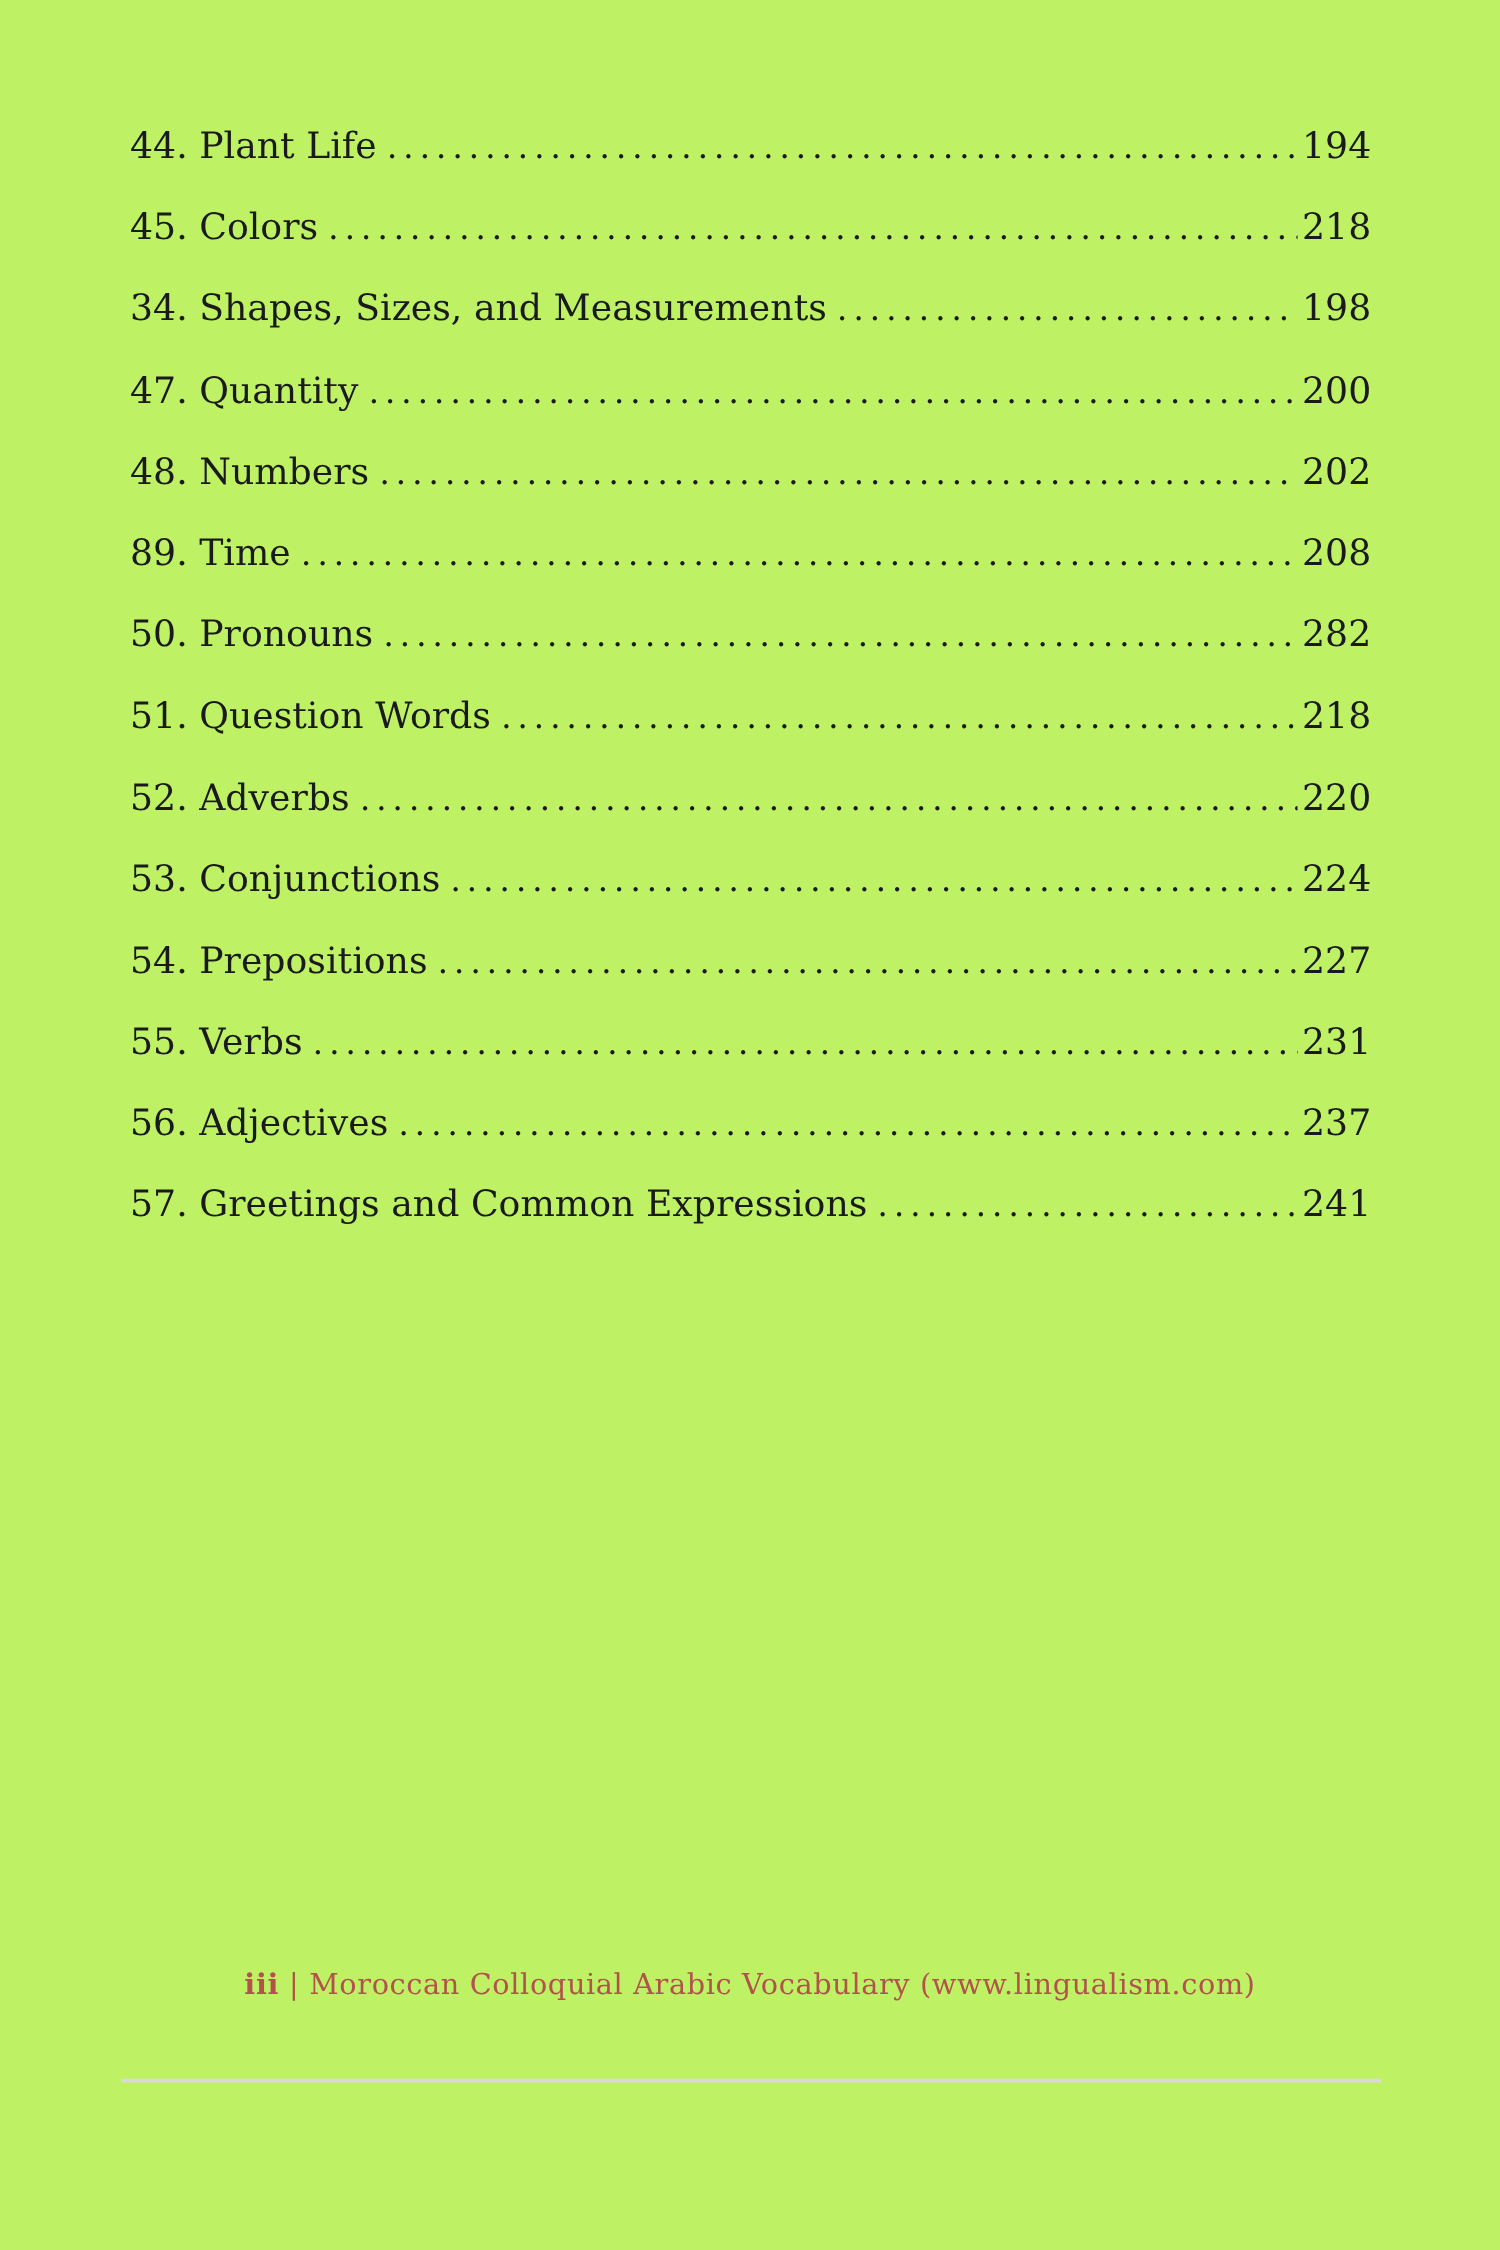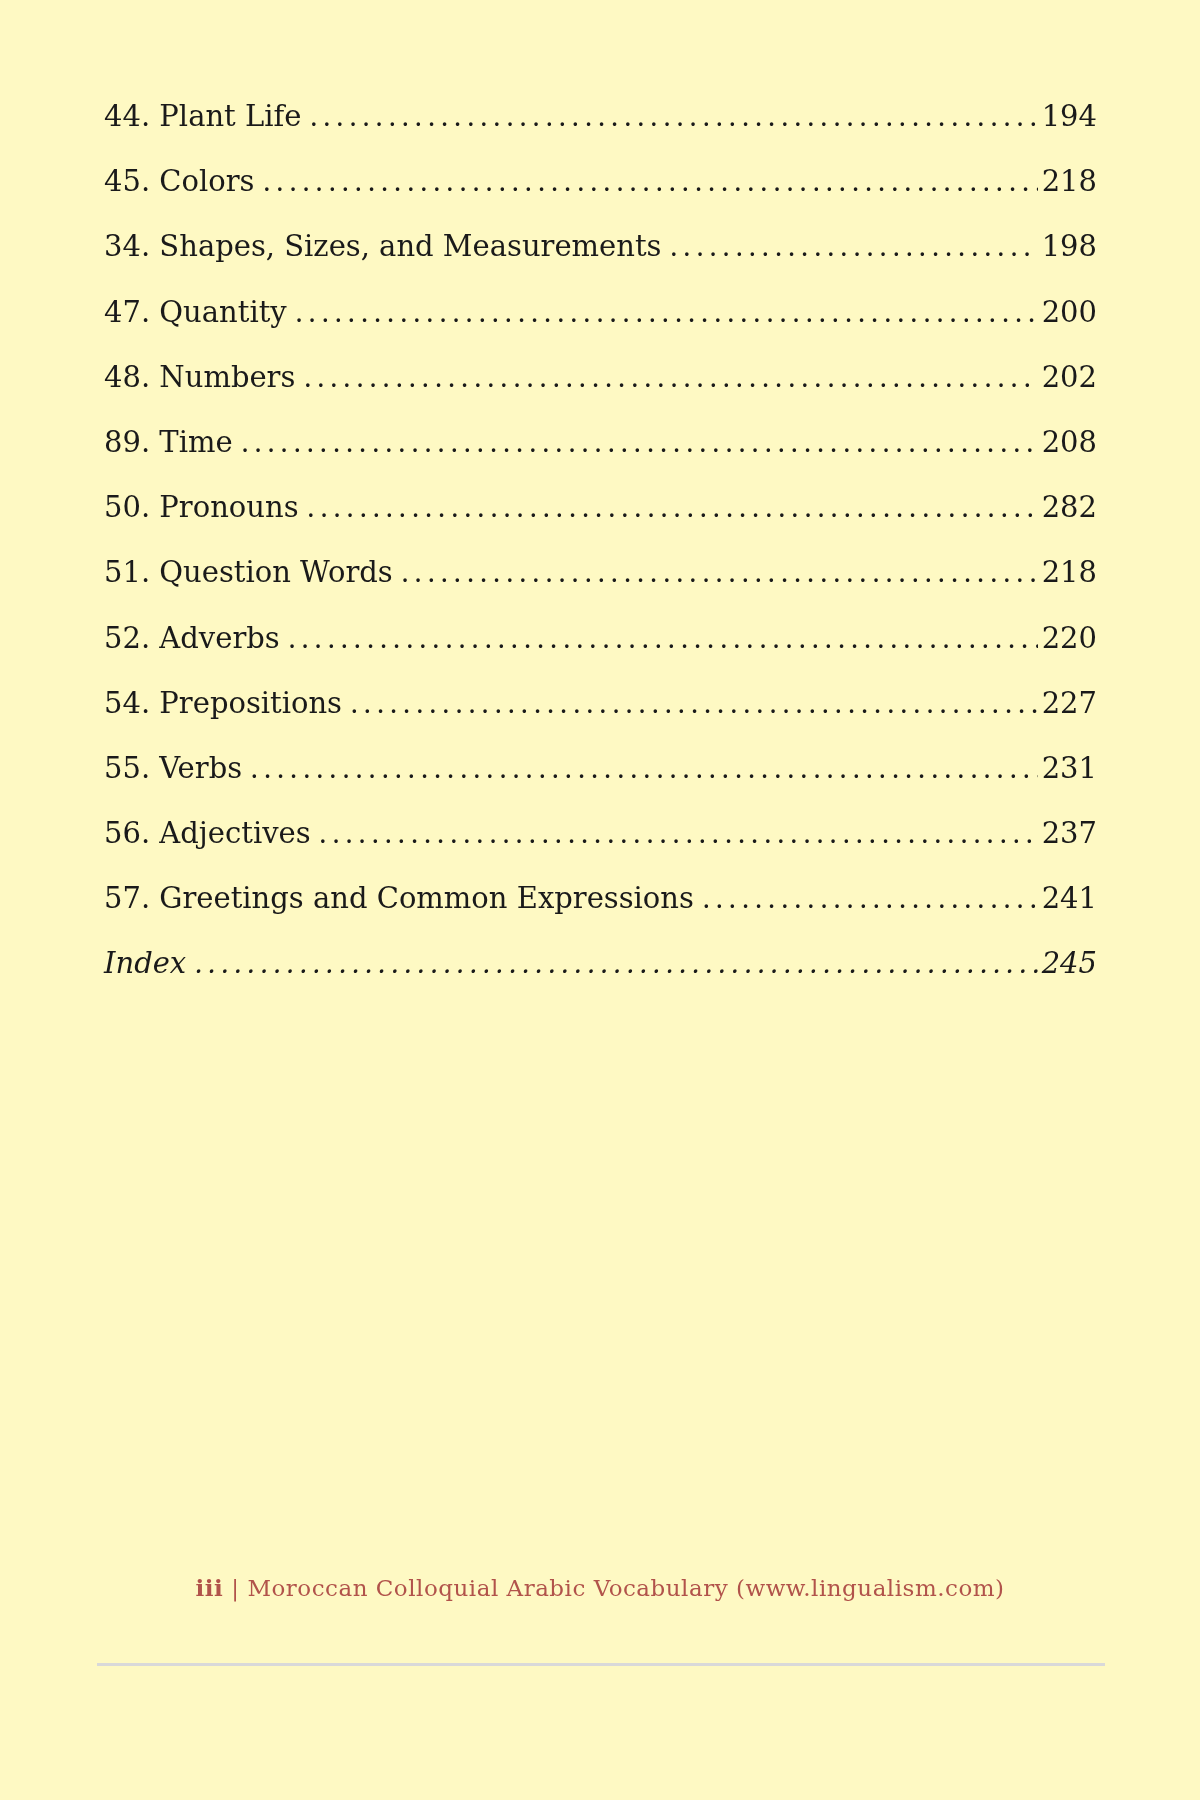--- a/index.html
+++ b/index.html
@@ -1,21 +1,21 @@
 <!DOCTYPE html>
 <html><head>
 <meta charset="utf-8">
 <style>
   html, body { margin: 0; padding: 0; background: #ffffff; }
 
   .page {
     position: relative;
     width: 1200px;
     height: 1800px;
-    background: #fef9c3;
+    background: #bef264;
     font-family: "DejaVu Serif", serif;
     color: #1a1a1a;
     overflow: hidden;
   }
 
   .toc {
     position: absolute;
     left: 104px;
     right: 103px;
     top: 99px;
@@ -112,44 +112,44 @@
       <span class="toc-label">51. Question Words</span>
       <span class="toc-leader"></span>
       <span class="toc-page">218</span>
     </div>
       <div class="toc-row">
       <span class="toc-label">52. Adverbs</span>
       <span class="toc-leader"></span>
       <span class="toc-page">220</span>
     </div>
       <div class="toc-row">
+      <span class="toc-label">53. Conjunctions</span>
+      <span class="toc-leader"></span>
+      <span class="toc-page">224</span>
+    </div>
+      <div class="toc-row">
       <span class="toc-label">54. Prepositions</span>
       <span class="toc-leader"></span>
       <span class="toc-page">227</span>
     </div>
       <div class="toc-row">
       <span class="toc-label">55. Verbs</span>
       <span class="toc-leader"></span>
       <span class="toc-page">231</span>
     </div>
       <div class="toc-row">
       <span class="toc-label">56. Adjectives</span>
       <span class="toc-leader"></span>
       <span class="toc-page">237</span>
     </div>
       <div class="toc-row">
       <span class="toc-label">57. Greetings and Common Expressions</span>
       <span class="toc-leader"></span>
       <span class="toc-page">241</span>
     </div>
-      <div class="toc-row italic">
-      <span class="toc-label">Index</span>
-      <span class="toc-leader"></span>
-      <span class="toc-page">245</span>
-    </div>
     </div>
 
   <div class="footer-rule" style="background: rgb(217, 217, 217);"></div>
 
   <div class="footer" style="color: rgb(177, 83, 75);">
     <span class="footer-pagenum">iii</span><span class="footer-sep">|</span><span class="footer-title">Moroccan Colloquial Arabic Vocabulary (www.lingualism.com)</span>
   </div>
 
 </div>
 

